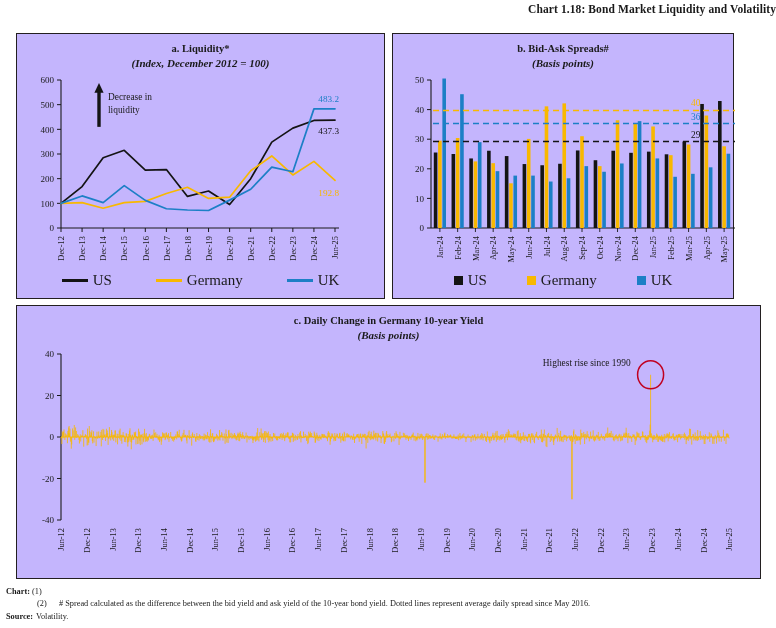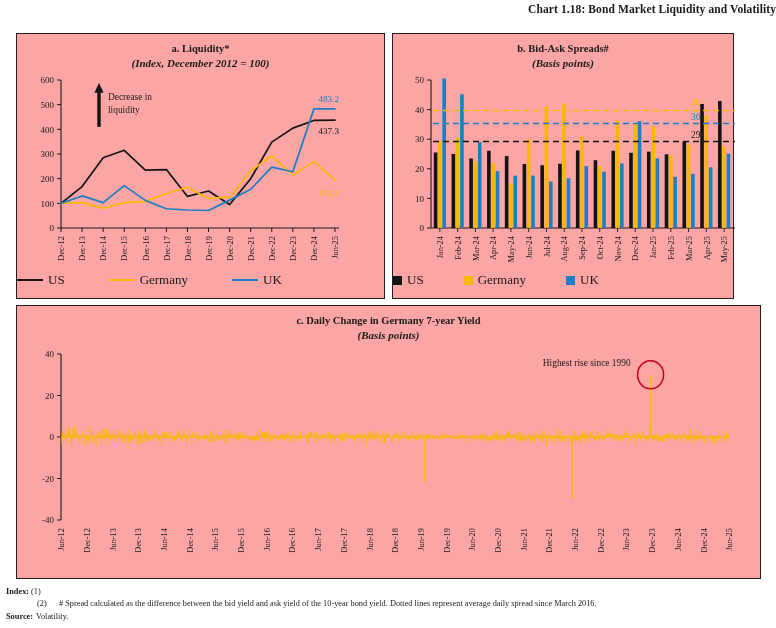--- a/index.html
+++ b/index.html
@@ -29,21 +29,21 @@
     text-align: right;
     font-size: 11.5px;
     font-weight: bold;
     letter-spacing: 0.1px;
   }
 
   
   .panel {
     position: absolute;
     border: 1px solid #231f20;
-    background: #fca5a5;
+    background: #c4b5fd;
     box-sizing: border-box;
   }
   #panel-a { left: 16px;  top: 33px;  width: 369px; height: 266px; }
   #panel-b { left: 392px; top: 33px;  width: 342px; height: 266px; }
   #panel-c { left: 16px;  top: 305px; width: 745px; height: 274px; }
 
   .panel-title {
     text-align: center;
     font-size: 10.5px;
     font-weight: bold;
@@ -89,24 +89,24 @@
     font-family: "Liberation Serif", serif;
     font-size: 9.4px;
   }
 
   
   .legend {
     position: absolute;
     left: 0;
     width: 100%;
     display: flex;
-    justify-content: flex-start;
+    justify-content: center;
     gap: 44px;
     align-items: center;
-    font-size: 13px;
+    font-size: 15px;
   }
   .legend-item {
     display: flex;
     align-items: center;
     gap: 5px;
   }
   .swatch-line {
     width: 26px;
     height: 2.4px;
     display: inline-block;
@@ -338,21 +338,21 @@
         <span>Germany</span>
       </div>
       <div class="legend-item">
         <span class="swatch-box" style="background: rgb(28, 127, 198);"></span>
         <span>UK</span>
       </div>
     </div>
   </div>
 
   <div class="panel" id="panel-c">
-    <div class="panel-title">c. Daily Change in Germany 7-year Yield</div>
+    <div class="panel-title">c. Daily Change in Germany 10-year Yield</div>
     <div class="panel-sub">(Basis points)</div>
     <div class="plot-wrap">
       <svg id="svg-c" width="743" height="228" viewBox="0 0 743 228">
           <line x1="44" y1="12" x2="44" y2="178" stroke="#1a1a1a" stroke-width="1.1"></line>
           <line x1="40" y1="178" x2="44" y2="178" stroke="#1a1a1a" stroke-width="1"></line>
           <text x="37" y="181.2" text-anchor="end" class="axis-lbl">-40</text>
           <line x1="40" y1="136.5" x2="44" y2="136.5" stroke="#1a1a1a" stroke-width="1"></line>
           <text x="37" y="139.7" text-anchor="end" class="axis-lbl">-20</text>
           <line x1="40" y1="95" x2="44" y2="95" stroke="#1a1a1a" stroke-width="1"></line>
           <text x="37" y="98.2" text-anchor="end" class="axis-lbl">0</text>
@@ -392,26 +392,26 @@
           </g>
           <line x1="44" y1="95" x2="712" y2="95" stroke="#F8B800" stroke-width="0.9"></line>
           <ellipse cx="633.5881975625401" cy="32.75" rx="13" ry="14" fill="none" stroke="#C00020" stroke-width="1.5"></ellipse>
           <text x="613.5881975625401" y="23.525000000000006" text-anchor="end" class="annot">Highest rise since 1990</text>
         </svg>
     </div>
   </div>
 
   <div class="notes">
     <div class="notes-row">
-      <span class="notes-key">Index:</span>
+      <span class="notes-key">Chart:</span>
       <span class="notes-num">(1)</span>
     </div>
     <div class="notes-row notes-indent">
       <span class="notes-num">(2)</span>
-      <span># Spread calculated as the difference between the bid yield and ask yield of the 10-year bond yield. Dotted lines represent average daily spread since March 2016.</span>
+      <span># Spread calculated as the difference between the bid yield and ask yield of the 10-year bond yield. Dotted lines represent average daily spread since May 2016.</span>
     </div>
     <div class="notes-row src">
       <span class="notes-key">Source:</span>
       <span style="padding-left:3px;">Volatility.</span>
     </div>
   </div>
 
 </div>
 
 </body></html>

